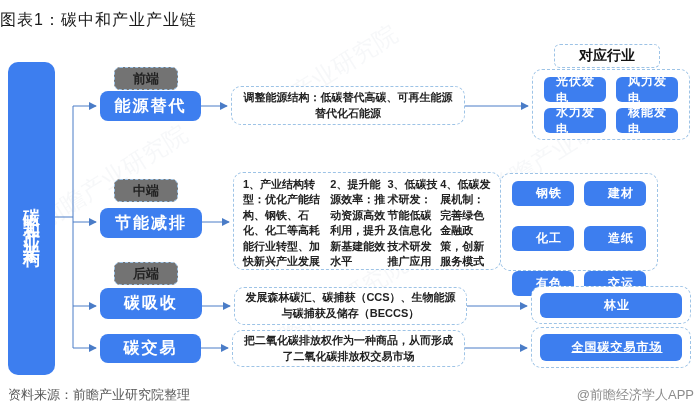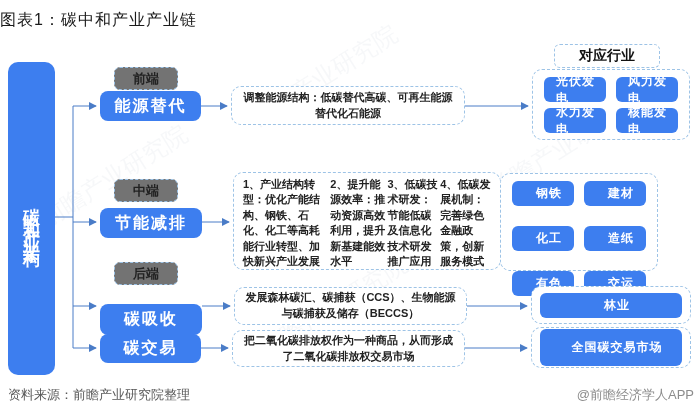--- a/index.html
+++ b/index.html
@@ -91,21 +91,21 @@
   <div class="root-box">
     <span>碳中和产业架构</span>
   </div>
 
   <div class="stage-label" style="left:114px;top:67px;">前端</div>
   <div class="stage-label" style="left:114px;top:179px;">中端</div>
   <div class="stage-label" style="left:114px;top:262px;">后端</div>
 
   <div class="node-box" style="left:100px;top:91px;width:101px;height:30px;">能源替代</div>
   <div class="node-box" style="left:100px;top:208px;width:102px;height:30px;">节能减排</div>
-  <div class="node-box" style="left:100px;top:304px;width:102px;height:31px;">碳吸收</div>
+  <div class="node-box" style="left:100px;top:288px;width:102px;height:31px;">碳吸收</div>
   <div class="node-box" style="left:100px;top:334px;width:101px;height:29px;">碳交易</div>
 
   <div class="desc-box" style="left:231px;top:86px;width:234px;height:39px;">调整能源结构：低碳替代高碳、可再生能源替代化石能源</div>
 
   <div class="desc-box list" style="left:233px;top:172px;width:268px;height:98px;">
     <div>1、产业结构转型：优化产能结构、钢铁、石化、化工等高耗能行业转型、加快新兴产业发展</div>
     <div>2、提升能源效率：推动资源高效利用，提升新基建能效水平</div>
     <div>3、低碳技术研发：节能低碳及信息化技术研发推广应用</div>
     <div>4、低碳发展机制：完善绿色金融政策，创新服务模式</div>
   </div>
@@ -129,19 +129,19 @@
     <div class="ind-box">造纸</div>
     <div class="ind-box">有色</div>
     <div class="ind-box">交运</div>
   </div>
 
   <div class="ind-container ind-single" style="left:531px;top:286px;width:160px;height:38px;">
     <div class="ind-box" style="width:142px;">林业</div>
   </div>
 
   <div class="ind-container ind-single" style="left:531px;top:327px;width:160px;height:41px;">
-    <div class="ind-box" style="width:142px;height:37px;">全国碳交易市场</div>
+    <div class="ind-box" style="width:142px;height:27px;text-decoration:underline;">全国碳交易市场</div>
   </div>
 
   <div class="footer-source">资料来源：前瞻产业研究院整理</div>
   <div class="footer-credit">@前瞻经济学人APP</div>
 
 </div>
 
 </body></html>

